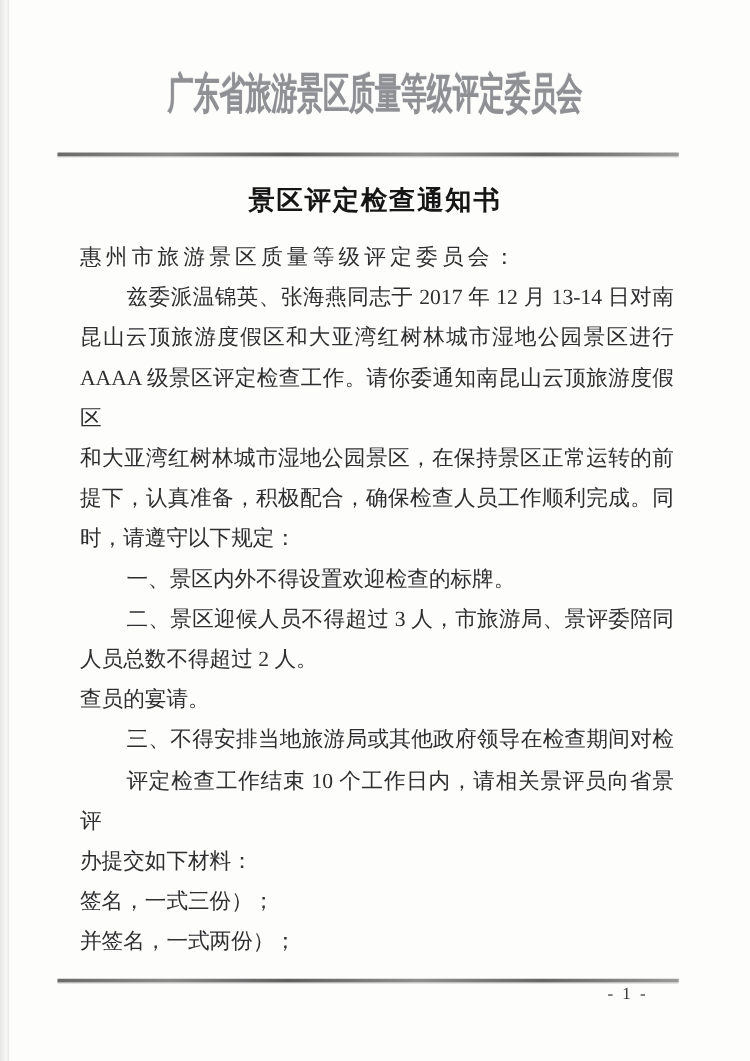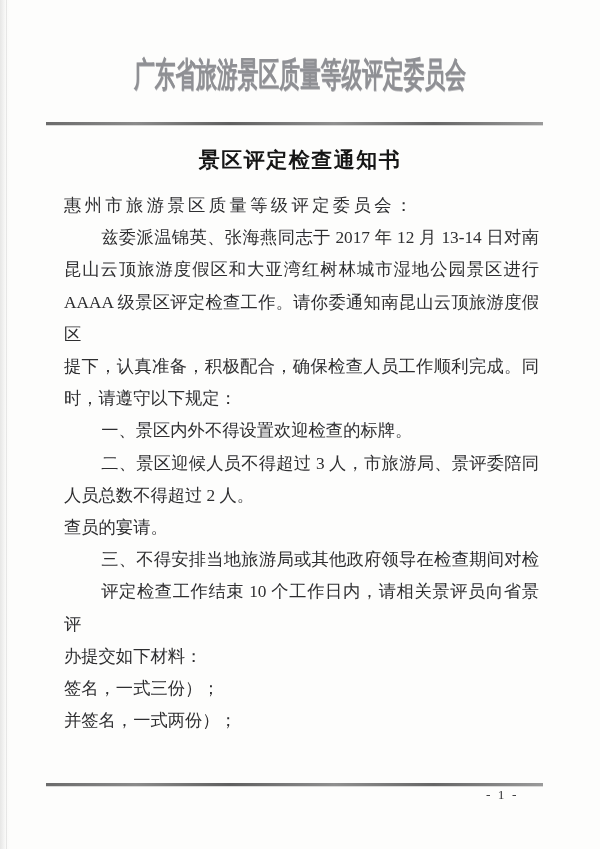--- a/index.html
+++ b/index.html
@@ -115,20 +115,21 @@
 
   <div class="rule rule-top"></div>
 
   <div class="doc-title">景区评定检查通知书</div>
 
   <div class="body-text">
       <div class="line spaced">惠州市旅游景区质量等级评定委员会：</div>
       <div class="line indent full">兹委派温锦英、张海燕同志于 2017 年 12 月 13-14 日对南</div>
       <div class="line full">昆山云顶旅游度假区和大亚湾红树林城市湿地公园景区进行</div>
       <div class="line full">AAAA 级景区评定检查工作。请你委通知南昆山云顶旅游度假区</div>
+      <div class="line full">和大亚湾红树林城市湿地公园景区，在保持景区正常运转的前</div>
       <div class="line full">提下，认真准备，积极配合，确保检查人员工作顺利完成。同</div>
       <div class="line">时，请遵守以下规定：</div>
       <div class="line indent">一、景区内外不得设置欢迎检查的标牌。</div>
       <div class="line indent full">二、景区迎候人员不得超过 3 人，市旅游局、景评委陪同</div>
       <div class="line">人员总数不得超过 2 人。</div>
       <div class="line">查员的宴请。</div>
       <div class="line indent full">三、不得安排当地旅游局或其他政府领导在检查期间对检</div>
       <div class="line indent full">评定检查工作结束 10 个工作日内，请相关景评员向省景评</div>
       <div class="line">办提交如下材料：</div>
       <div class="line">签名，一式三份）；</div>

